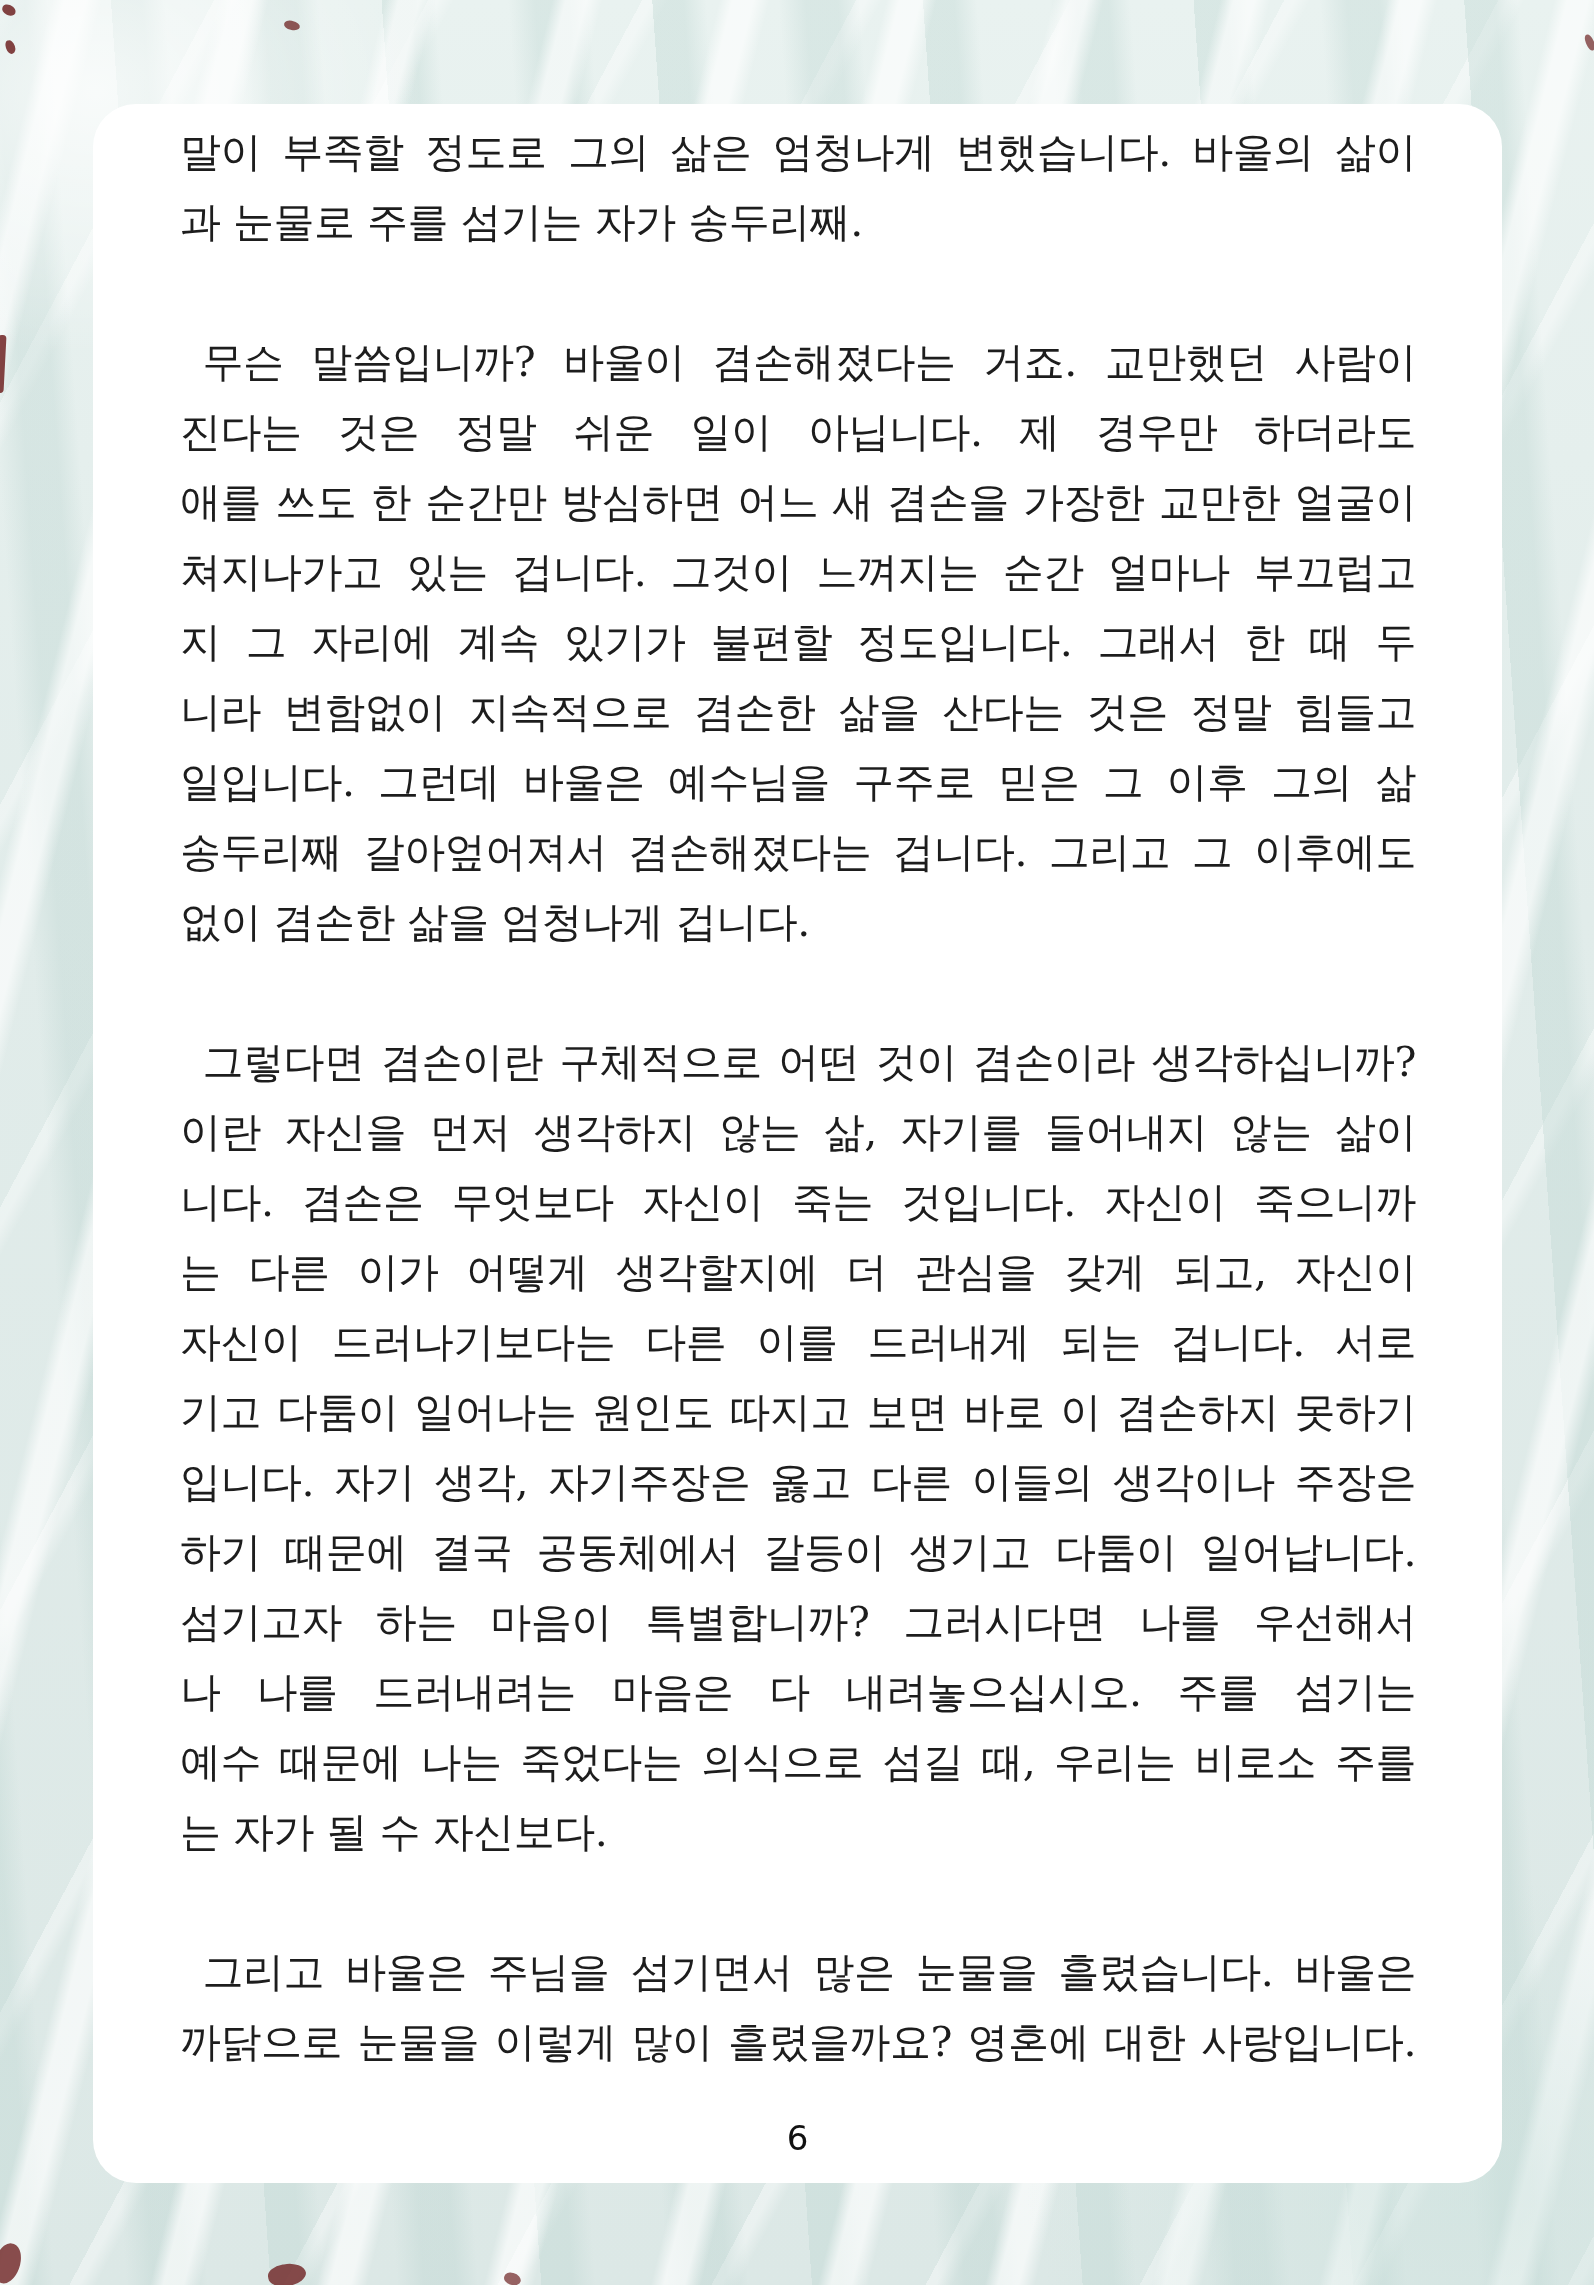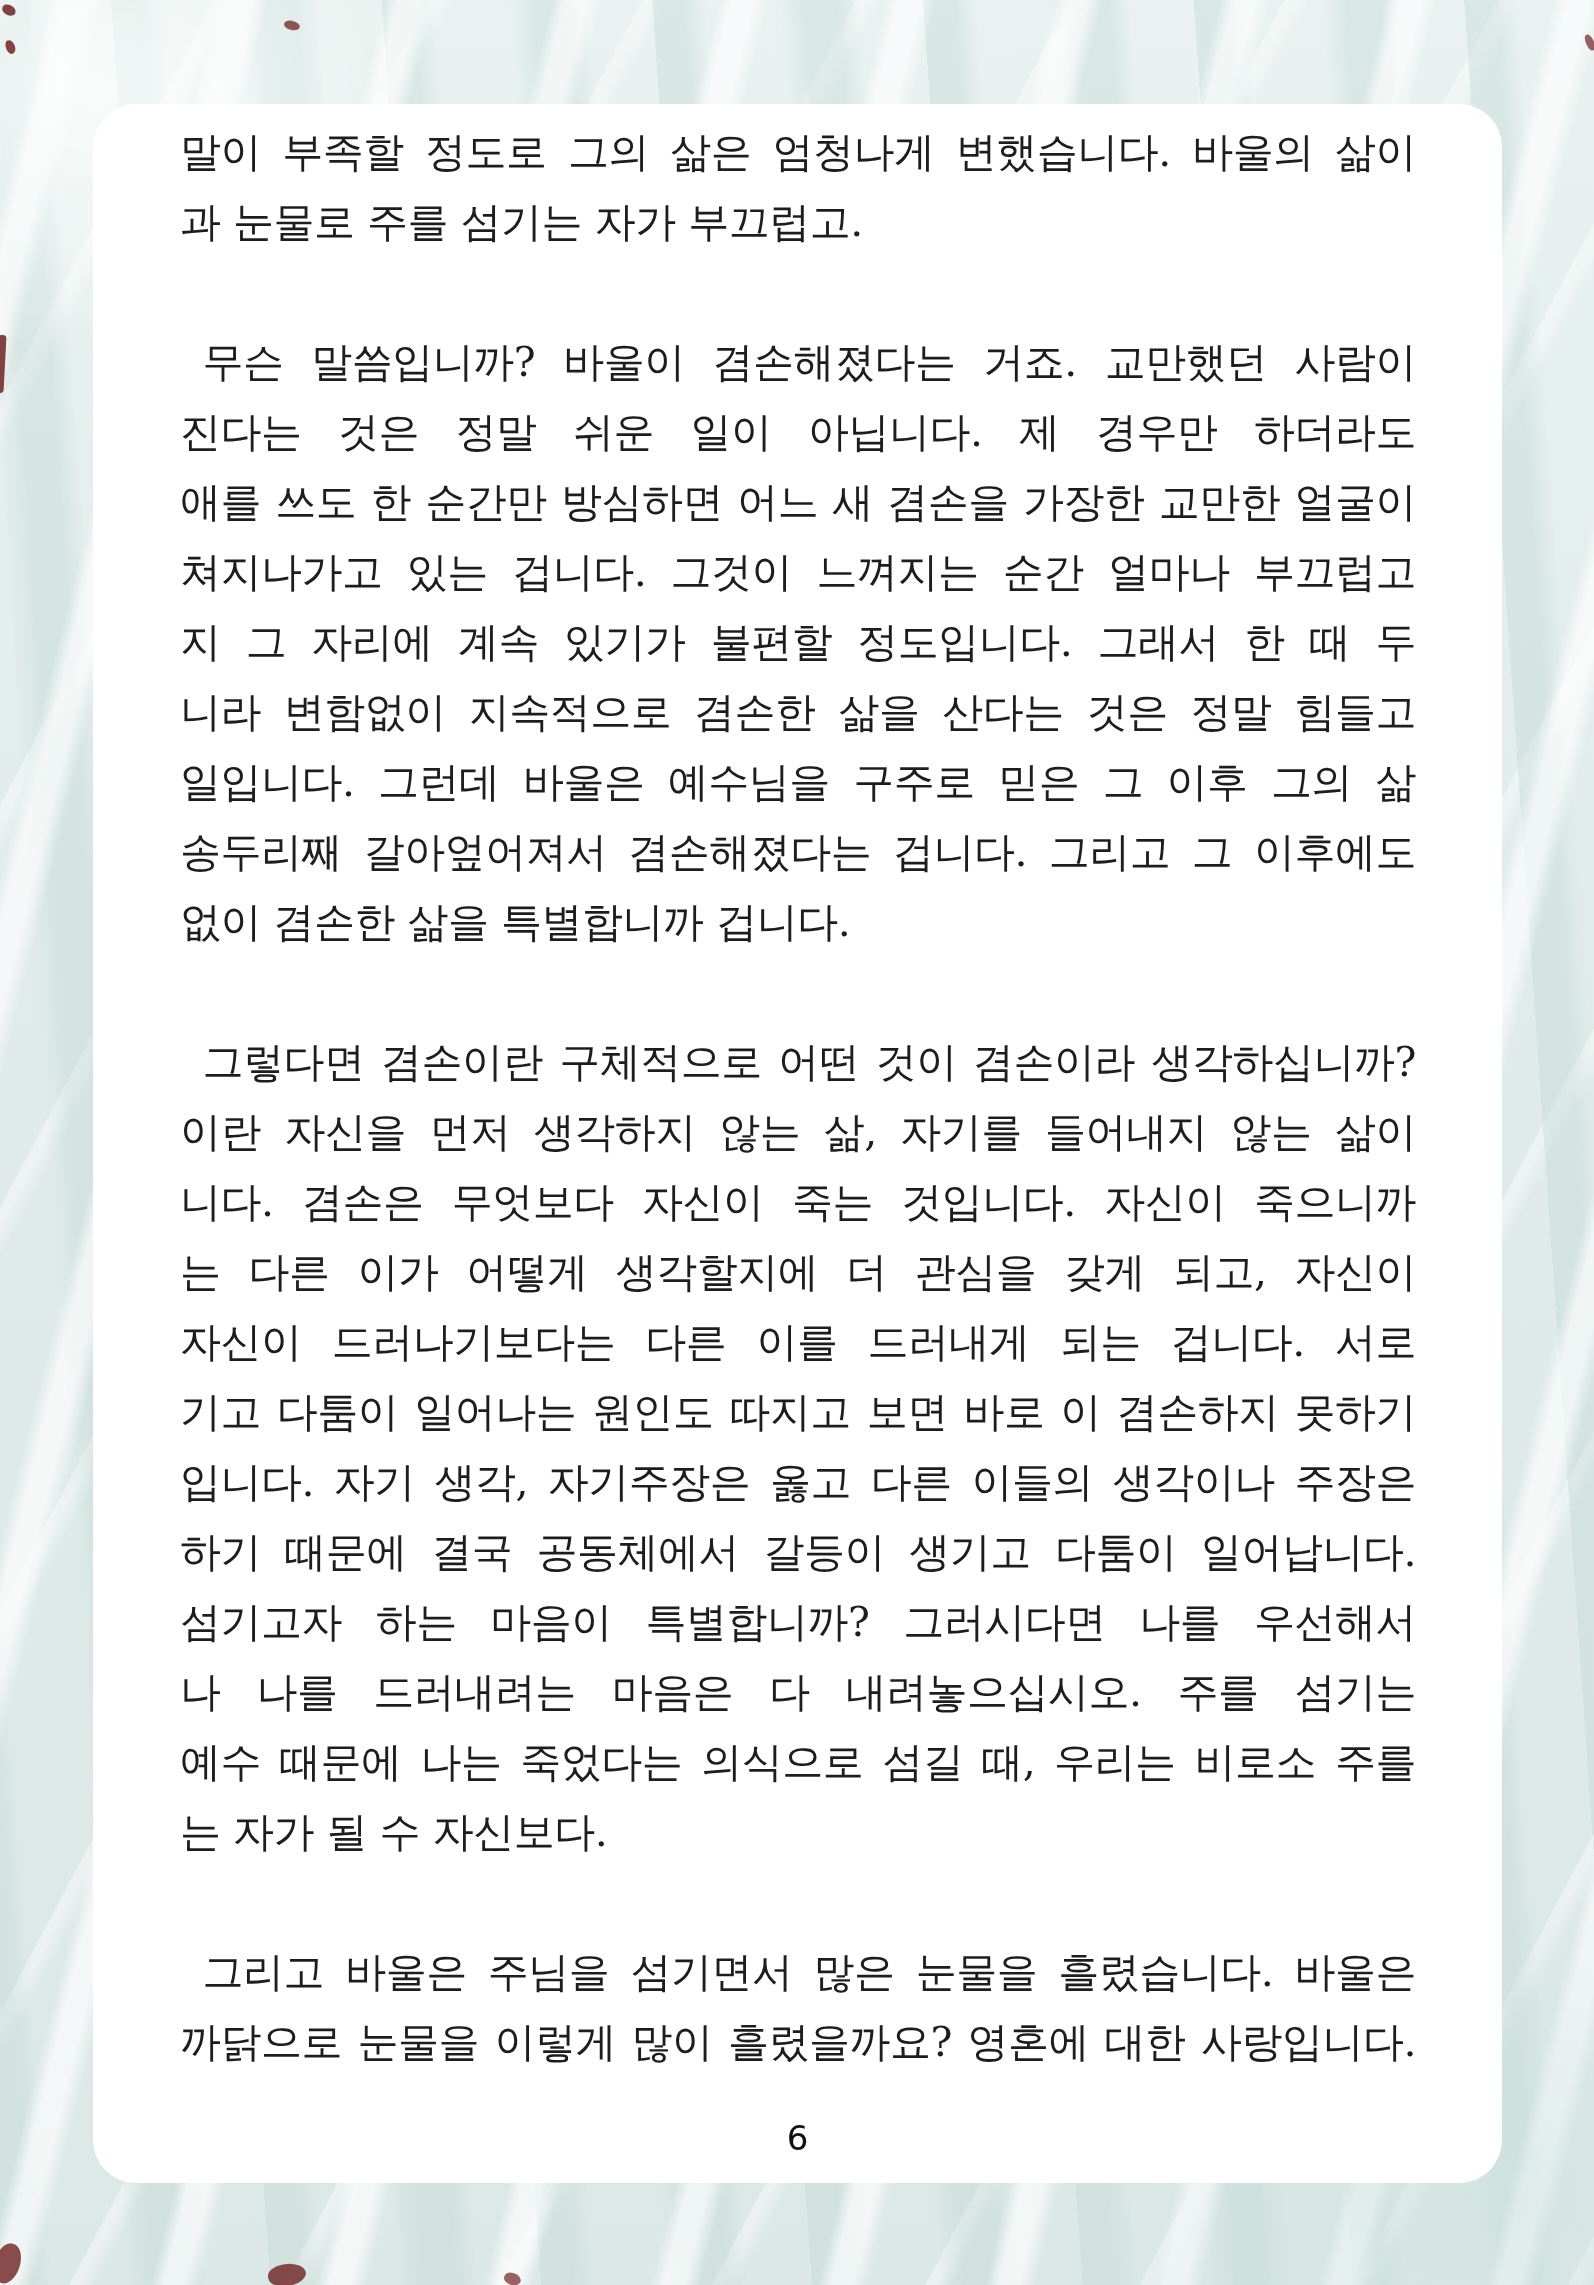--- a/index.html
+++ b/index.html
@@ -102,32 +102,32 @@
 <div class="fleck f4"></div>
 <div class="fleck f5"></div>
 <div class="fleck f6"></div>
 <div class="fleck f7"></div>
 <div class="fleck f8"></div>
 
 <div class="card">
   <div class="textblock" id="textblock">
       <div class="paragraph">
         <div class="line jl">말이 부족할 정도로 그의 삶은 엄청나게 변했습니다. 바울의 삶이 겸손</div>
-        <div class="line">과 눈물로 주를 섬기는 자가 부끄럽고.</div>
+        <div class="line">과 눈물로 주를 섬기는 자가 송두리째.</div>
       </div>
       <div class="paragraph indent">
         <div class="line jl">무슨 말씀입니까? 바울이 겸손해졌다는 거죠. 교만했던 사람이 겸손해</div>
         <div class="line jl">진다는 것은 정말 쉬운 일이 아닙니다. 제 경우만 하더라도 겸손하려고</div>
         <div class="line jl">애를 쓰도 한 순간만 방심하면 어느 새 겸손을 가장한 교만한 얼굴이 스</div>
         <div class="line jl">쳐지나가고 있는 겁니다. 그것이 느껴지는 순간 얼마나 부끄럽고 창피한</div>
         <div class="line jl">지 그 자리에 계속 있기가 불편할 정도입니다. 그래서 한 때 두 때만이 아</div>
         <div class="line jl">니라 변함없이 지속적으로 겸손한 삶을 산다는 것은 정말 힘들고 어려운</div>
         <div class="line jl">일입니다. 그런데 바울은 예수님을 구주로 믿은 그 이후 그의 삶 전부가</div>
         <div class="line jl">송두리째 갈아엎어져서 겸손해졌다는 겁니다. 그리고 그 이후에도 변함</div>
-        <div class="line">없이 겸손한 삶을 특별합니까 겁니다.</div>
+        <div class="line">없이 겸손한 삶을 엄청나게 겁니다.</div>
       </div>
       <div class="paragraph indent">
         <div class="line jl">그렇다면 겸손이란 구체적으로 어떤 것이 겸손이라 생각하십니까? 겸손</div>
         <div class="line jl">이란 자신을 먼저 생각하지 않는 삶, 자기를 들어내지 않는 삶이 겸손입</div>
         <div class="line jl">니다. 겸손은 무엇보다 자신이 죽는 것입니다. 자신이 죽으니까 자신보다</div>
         <div class="line jl">는 다른 이가 어떻게 생각할지에 더 관심을 갖게 되고, 자신이 죽으니까</div>
         <div class="line jl">자신이 드러나기보다는 다른 이를 드러내게 되는 겁니다. 서로 갈등이 생</div>
         <div class="line jl">기고 다툼이 일어나는 원인도 따지고 보면 바로 이 겸손하지 못하기 때문</div>
         <div class="line jl">입니다. 자기 생각, 자기주장은 옳고 다른 이들의 생각이나 주장은 무시</div>
         <div class="line jl">하기 때문에 결국 공동체에서 갈등이 생기고 다툼이 일어납니다. 주님을</div>

